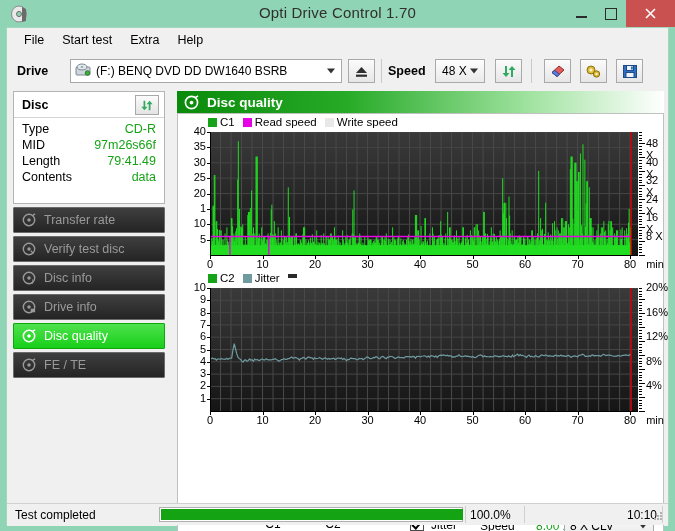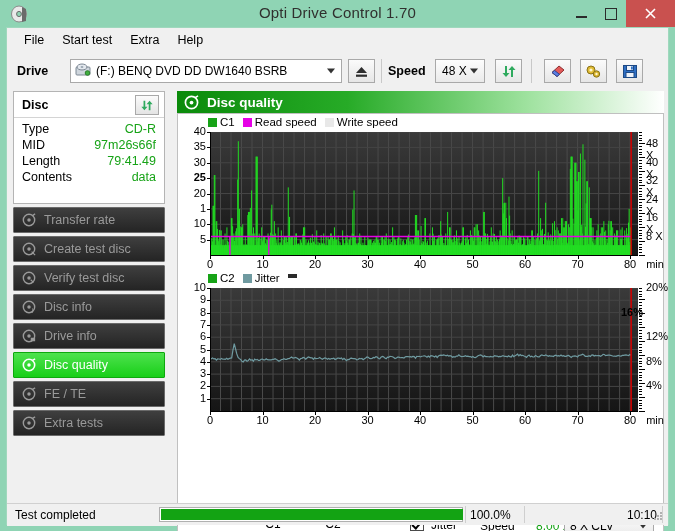--- a/index.html
+++ b/index.html
@@ -344,30 +344,20 @@
                 <path d="M12 3 L15 1" stroke="#9a9a9a" stroke-width="1.4"></path>
               </svg>
           </span>
           <span class="navlabel">Transfer rate</span>
         </div>
         <div class="nav-btn">
           <span class="navicon">
             <svg width="14" height="14" viewBox="0 0 16 16">
                 <circle cx="8" cy="8" r="6.5" fill="none" stroke="#9a9a9a" stroke-width="1.6"></circle>
                 <circle cx="8" cy="8" r="2" fill="#9a9a9a"></circle>
-                <path d="M11 11 L15 15" stroke="#9a9a9a" stroke-width="1.4"></path>
-              </svg>
-          </span>
-          <span class="navlabel">Create test disc</span>
-        </div>
-        <div class="nav-btn">
-          <span class="navicon">
-            <svg width="14" height="14" viewBox="0 0 16 16">
-                <circle cx="8" cy="8" r="6.5" fill="none" stroke="#9a9a9a" stroke-width="1.6"></circle>
-                <circle cx="8" cy="8" r="2" fill="#9a9a9a"></circle>
                 <path d="M10 10 L13 13" stroke="#9a9a9a" stroke-width="1.4"></path>
               </svg>
           </span>
           <span class="navlabel">Verify test disc</span>
         </div>
         <div class="nav-btn">
           <span class="navicon">
             <svg width="14" height="14" viewBox="0 0 16 16">
                 <circle cx="8" cy="8" r="6.5" fill="none" stroke="#9a9a9a" stroke-width="1.6"></circle>
                 <circle cx="8" cy="8" r="2" fill="#9a9a9a"></circle>
@@ -398,30 +388,20 @@
         </div>
         <div class="nav-btn">
           <span class="navicon">
             <svg width="14" height="14" viewBox="0 0 16 16">
                 <circle cx="8" cy="8" r="6.5" fill="none" stroke="#9a9a9a" stroke-width="1.6"></circle>
                 <circle cx="8" cy="8" r="2" fill="#9a9a9a"></circle>
                 <path d="M11.5 3 L15 1" stroke="#9a9a9a" stroke-width="1.4"></path>
               </svg>
           </span>
           <span class="navlabel">FE / TE</span>
-        </div>
-        <div class="nav-btn">
-          <span class="navicon">
-            <svg width="14" height="14" viewBox="0 0 16 16">
-                <circle cx="8" cy="8" r="6.5" fill="none" stroke="#9a9a9a" stroke-width="1.6"></circle>
-                <circle cx="8" cy="8" r="2" fill="#9a9a9a"></circle>
-                <path d="M11.5 3 L15 1" stroke="#9a9a9a" stroke-width="1.4"></path>
-              </svg>
-          </span>
-          <span class="navlabel">Extra tests</span>
         </div>
       </div>
 
     </div>
 
     <div class="rightpanel">
 
       <div class="dq-header">
         <span class="hicon">
           <svg width="15" height="15" viewBox="0 0 16 16">
@@ -1404,21 +1384,21 @@
         <svg id="axis1" style="position:absolute;left:0;top:0;width:487px;height:180px;pointer-events:none"></svg>
         <div id="ylab1" style="position: absolute; left: 0px; top: 0px; width: 487px; height: 400px; pointer-events: none;">
             <div class="axis-lbl" style="left: 0px; width: 28px; top: 118.625px;">5</div>
             <div style="position: absolute; left: 29px; top: 125.625px; width: 3px; height: 1px; background: rgb(0, 0, 0);"></div>
             <div class="axis-lbl" style="left: 0px; width: 28px; top: 103.25px;">10</div>
             <div style="position: absolute; left: 29px; top: 110.25px; width: 3px; height: 1px; background: rgb(0, 0, 0);"></div>
             <div class="axis-lbl" style="left: 0px; width: 28px; top: 87.875px;">1</div>
             <div style="position: absolute; left: 29px; top: 94.875px; width: 3px; height: 1px; background: rgb(0, 0, 0);"></div>
             <div class="axis-lbl" style="left: 0px; width: 28px; top: 72.5px;">20</div>
             <div style="position: absolute; left: 29px; top: 79.5px; width: 3px; height: 1px; background: rgb(0, 0, 0);"></div>
-            <div class="axis-lbl" style="left: 0px; width: 28px; top: 57.125px; font-weight: bold;">25</div>
+            <div class="axis-lbl" style="left: 0px; width: 28px; top: 57.125px;">25</div>
             <div style="position: absolute; left: 29px; top: 64.125px; width: 3px; height: 1px; background: rgb(0, 0, 0);"></div>
             <div class="axis-lbl" style="left: 0px; width: 28px; top: 41.75px;">30</div>
             <div style="position: absolute; left: 29px; top: 48.75px; width: 3px; height: 1px; background: rgb(0, 0, 0);"></div>
             <div class="axis-lbl" style="left: 0px; width: 28px; top: 26.375px;">35</div>
             <div style="position: absolute; left: 29px; top: 33.375px; width: 3px; height: 1px; background: rgb(0, 0, 0);"></div>
             <div class="axis-lbl" style="left: 0px; width: 28px; top: 11px;">40</div>
             <div style="position: absolute; left: 29px; top: 18px; width: 3px; height: 1px; background: rgb(0, 0, 0);"></div>
           </div>
         <div id="y2lab1" style="position: absolute; left: 0px; top: 0px; width: 487px; height: 400px; pointer-events: none;">
             <div class="axis-lbl-r" style="left: 468px; top: 115.532px;">8 X</div>
@@ -1593,21 +1573,21 @@
             <div style="position: absolute; left: 29px; top: 198.6px; width: 3px; height: 1px; background: rgb(0, 0, 0);"></div>
             <div class="axis-lbl" style="left: 0px; width: 28px; top: 179.3px;">9</div>
             <div style="position: absolute; left: 29px; top: 186.3px; width: 3px; height: 1px; background: rgb(0, 0, 0);"></div>
             <div class="axis-lbl" style="left: 0px; width: 28px; top: 167px;">10</div>
             <div style="position: absolute; left: 29px; top: 174px; width: 3px; height: 1px; background: rgb(0, 0, 0);"></div>
           </div>
         <div id="y2lab2" style="position: absolute; left: 0px; top: 0px; width: 487px; height: 400px; pointer-events: none;">
             <div class="axis-lbl-r" style="left: 468px; top: 265.4px;">4%</div>
             <div class="axis-lbl-r" style="left: 468px; top: 240.8px;">8%</div>
             <div class="axis-lbl-r" style="left: 468px; top: 216.2px;">12%</div>
-            <div class="axis-lbl-r" style="left: 443px; top: 191.6px; font-weight: bold;">16%</div>
+            <div class="axis-lbl-r" style="left: 468px; top: 191.6px;">16%</div>
             <div class="axis-lbl-r" style="left: 468px; top: 167px;">20%</div>
             <div style="position: absolute; left: 461px; top: 297px; width: 6px; height: 1px; background: rgb(0, 0, 0);"></div>
             <div style="position: absolute; left: 461px; top: 294.205px; width: 3px; height: 1px; background: rgb(0, 0, 0);"></div>
             <div style="position: absolute; left: 461px; top: 291.409px; width: 3px; height: 1px; background: rgb(0, 0, 0);"></div>
             <div style="position: absolute; left: 461px; top: 288.614px; width: 3px; height: 1px; background: rgb(0, 0, 0);"></div>
             <div style="position: absolute; left: 461px; top: 285.818px; width: 3px; height: 1px; background: rgb(0, 0, 0);"></div>
             <div style="position: absolute; left: 461px; top: 283.023px; width: 6px; height: 1px; background: rgb(0, 0, 0);"></div>
             <div style="position: absolute; left: 461px; top: 280.227px; width: 3px; height: 1px; background: rgb(0, 0, 0);"></div>
             <div style="position: absolute; left: 461px; top: 277.432px; width: 3px; height: 1px; background: rgb(0, 0, 0);"></div>
             <div style="position: absolute; left: 461px; top: 274.636px; width: 3px; height: 1px; background: rgb(0, 0, 0);"></div>

